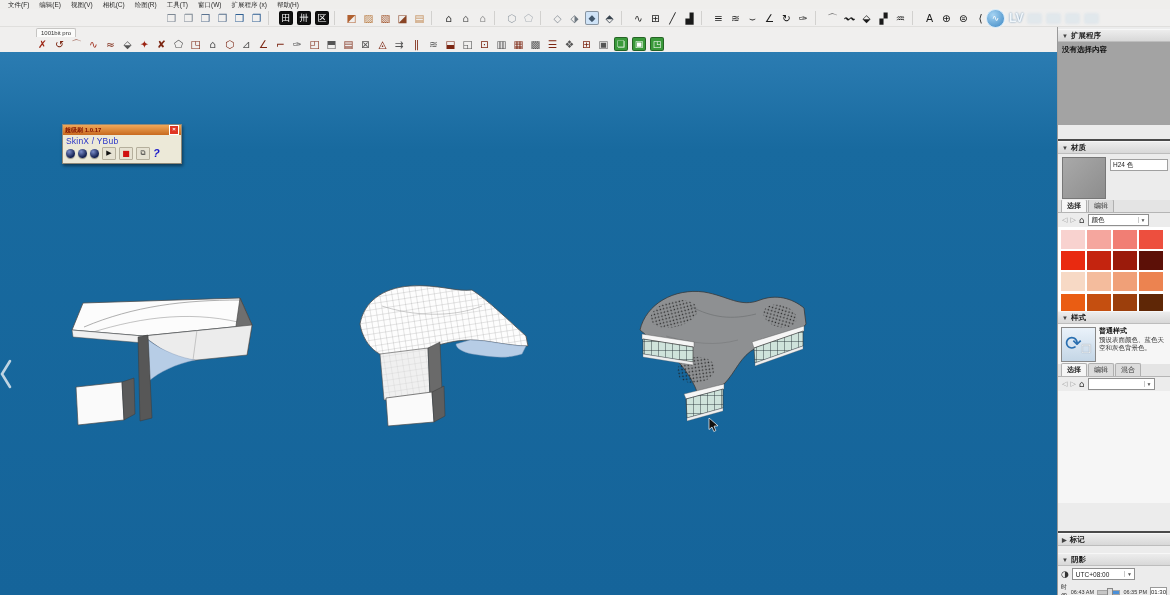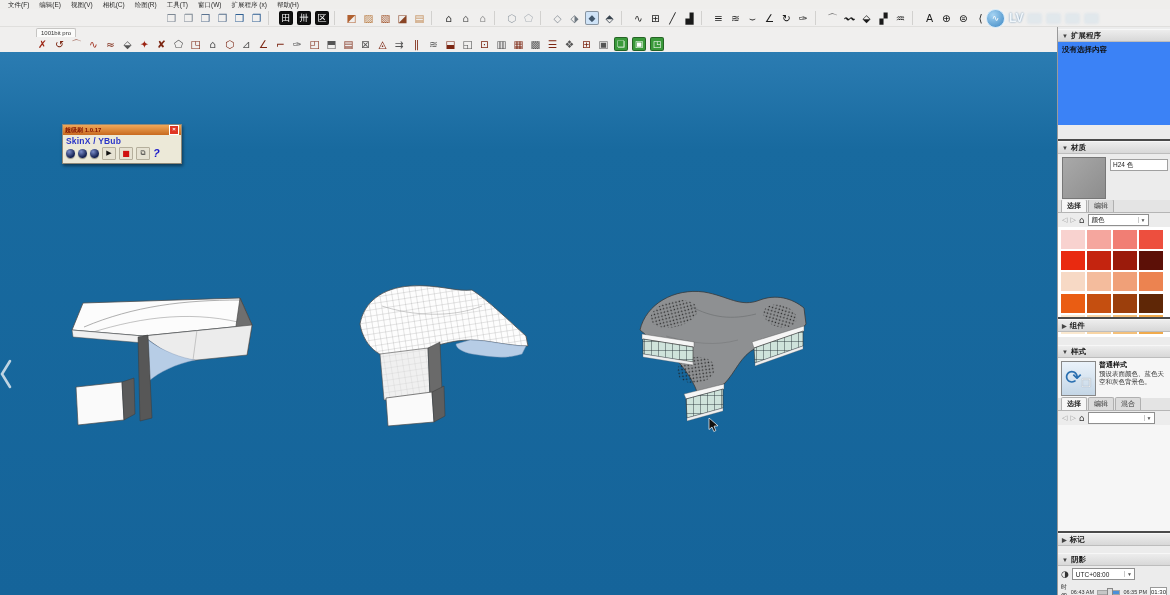--- a/index.html
+++ b/index.html
@@ -25,21 +25,21 @@
   .model{position:absolute;}
   
   #plugwin{position:absolute;left:62px;top:72px;width:118px;background:#ece9d8;
            border:1px solid #8e8878;box-shadow:1px 2px 3px rgba(0,0,0,.45);}
   #plugtitle{height:10px;background:linear-gradient(#f0a858,#c86a20);display:flex;align-items:center;
              padding:0 2px;font-size:6px;font-weight:bold;color:#801200;}
   #plugtitle .t{flex:1;white-space:nowrap;overflow:hidden;}
   #plugclose{width:8px;height:8px;background:#e03522;border:1px solid #fff;color:#fff;font-size:6px;
              line-height:7px;text-align:center;cursor:pointer;}
   #plugbody{padding:1px 3px 3px 3px;}
-  #plugbrand{font-size:8.5px;font-weight:bold;color:#2a35c8;letter-spacing:.2px;}
+  #plugbrand{font-size:8.5px;font-weight:normal;color:#2a35c8;letter-spacing:.2px;}
   #plugbtns{display:flex;align-items:center;gap:3px;margin-top:1px;}
   .sphere{width:9px;height:9px;border-radius:50%;background:radial-gradient(circle at 35% 30%,#7a8cc8,#101d4e 70%);
           box-shadow:0 1px 1px rgba(0,0,0,.4);cursor:pointer;}
   .pbtn{width:12px;height:11px;background:#e6e2d2;border:1px solid #b5af9c;border-radius:1px;
         font-size:7px;line-height:11px;text-align:center;cursor:pointer;font-family:"DejaVu Sans",sans-serif;}
   .pbtn.play{color:#111;} .pbtn.rec{color:#d01010;font-size:8px;} .pbtn.mon{color:#333;}
   #plughelp{color:#1818c8;font-weight:bold;font-size:11px;font-style:italic;cursor:pointer;line-height:11px;}
   
   #prevchev{position:absolute;left:0px;top:306px;opacity:.85;cursor:pointer;}
   
@@ -53,21 +53,21 @@
   #cursor{position:absolute;left:708px;top:366px;}
   
   #rpanel{position:absolute;left:1057px;top:27px;width:113px;height:568px;background:#ececec;
           border-left:1px solid #9a9a9a;box-sizing:border-box;font-size:7.5px;color:#222;}
   .pgrp{position:absolute;left:0;width:112px;}
   .phead{height:11px;background:linear-gradient(#ededed,#d8d8d8);border-top:1px solid #f7f7f7;
          border-bottom:1px solid #bdbdbd;display:flex;align-items:center;gap:3px;padding-left:4px;
          font-weight:bold;font-size:7.5px;color:#1c1c1c;cursor:pointer;}
   .phead .tri{font-size:6px;color:#444;}
   .darktop{border-top:2px solid #4a4a4a;}
-  .pbody{background:#3b82f6;}
+  .pbody{background:#a3a3a3;}
   .emptytxt{font-weight:bold;font-size:7.5px;padding:3px 0 0 4px;color:#111;}
   
   #matarea{height:46px;background:#ececec;position:relative;}
   #matthumb{position:absolute;left:4px;top:3px;width:42px;height:40px;border:1px solid #777;
             background:linear-gradient(135deg,#a9a9a9,#8d8d8d);cursor:pointer;}
   #matname{position:absolute;left:52px;top:5px;width:54px;height:10px;background:#fff;border:1px solid #a0a0a0;
            font-size:6.5px;line-height:10px;padding-left:2px;color:#222;}
   .tabsrow{display:flex;align-items:flex-end;height:12px;border-bottom:1px solid #b5b5b5;background:#e4e4e4;padding-left:3px;gap:1px;}
   .ptab{font-size:7px;padding:1px 5px;border:1px solid #b0b0b0;border-bottom:none;border-radius:2px 2px 0 0;
         background:#dcdcdc;color:#333;cursor:pointer;}
@@ -368,21 +368,21 @@
         </div>
     </div>
 
     <div class="pgrp darktop" style="top:290px">
       <div class="phead">
         <span class="tri">▶</span>
         <span>组件</span>
       </div>
     </div>
 
-    <div class="pgrp" style="top:318px">
+    <div class="pgrp" style="top:284px">
       <div class="phead">
         <span class="tri">▼</span>
         <span>样式</span>
       </div>
       <div id="stylerow">
         <div id="stylethumb">
           <span class="swirl">⟳</span>
           <span class="cube">❒</span>
         </div>
         <div id="styleinfo">

